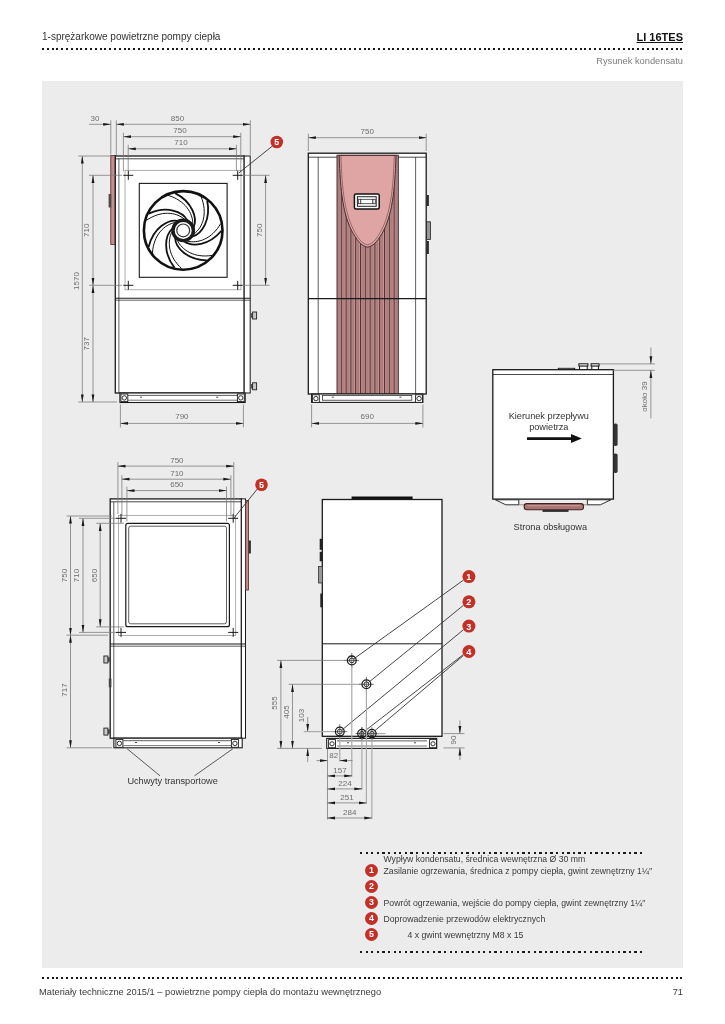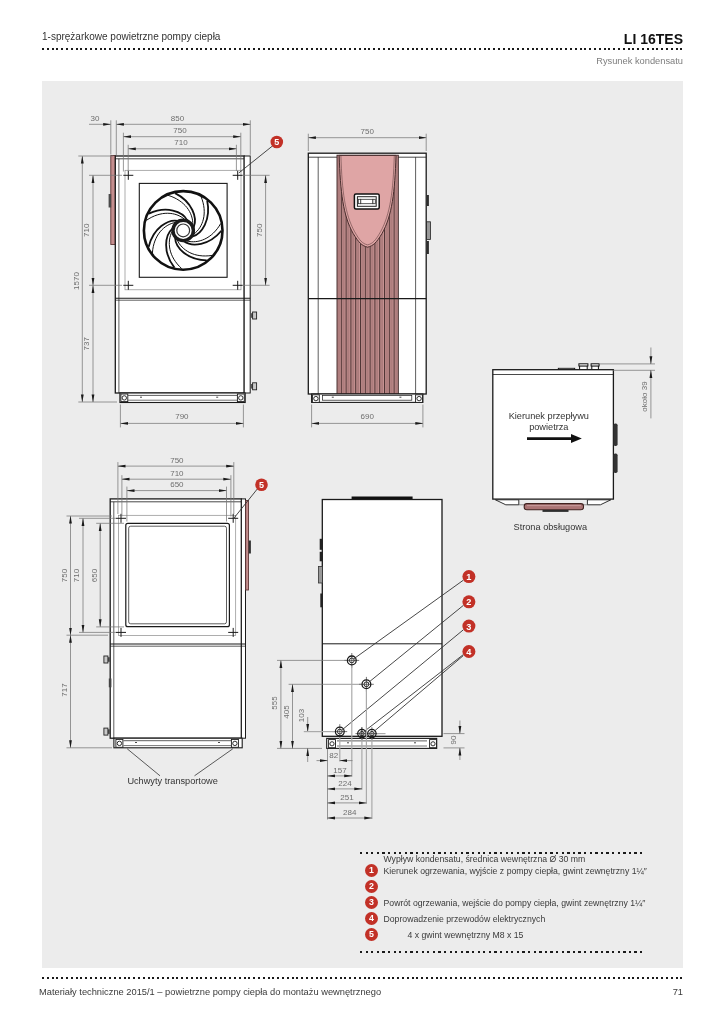--- a/index.html
+++ b/index.html
@@ -6,21 +6,21 @@
   body{width:725px;height:1024px;position:relative;font-family:"Liberation Sans",sans-serif;}
   .abs{position:absolute;}
   .dot{position:absolute;height:2px;background:repeating-linear-gradient(to right,#1a1a1a 0 1.9px,transparent 1.9px 4.8px);}
   .dotbig{position:absolute;height:2.4px;background:repeating-linear-gradient(to right,#1a1a1a 0 2.3px,transparent 2.3px 5.6px);}
 </style>
 </head>
 <body>
 
 <div class="abs" style="left:42px;top:31px;font-size:10px;color:#333;">1-sprężarkowe powietrzne pompy ciepła</div>
 
-<div class="abs" style="right:42px;top:31px;font-size:14px;font-weight:bold;color:#111;">LI 16TES</div>
+<div class="abs" style="right:42px;top:31px;font-size:11px;font-weight:bold;color:#111;text-decoration:underline;">LI 16TES</div>
 
 <div class="dot" style="left:42px;top:48px;width:641px;"></div>
 
 <div class="abs" style="right:42px;top:55.5px;font-size:9.3px;color:#7d7d7d;">Rysunek kondensatu</div>
 
 <div class="abs" style="left:42px;top:81px;width:641px;height:887px;background:#ececec;"></div>
 <svg class="abs" style="left:0;top:0;" width="725" height="1024" viewBox="0 0 725 1024">
 <defs>
 <marker id="ae" viewBox="0 0 8 4" refX="7.6" refY="2" markerWidth="8" markerHeight="4" markerUnits="userSpaceOnUse" orient="auto">
         <path d="M0,0.6 L8,2 L0,3.4 Z" fill="#1a1a1a"></path>
@@ -450,21 +450,21 @@
 <text x="345" y="785.9">224</text>
 <text x="347" y="799.9">251</text>
 <text x="349.8" y="815">284</text>
 </g>
 </g>
 </svg>
 
 <div class="dotbig" style="left:360px;top:852px;width:285px;"></div>
 
 <div class="abs" style="left:365px;top:864px;width:13px;height:13px;border-radius:50%;background:#c23127;color:#fff;font-size:8.8px;font-weight:bold;text-align:center;line-height:13.5px;">1</div>
-<div class="abs" style="left:383.5px;top:866px;font-size:8.7px;color:#3a3a3a;">Kierunek ogrzewania, wyjście z pompy ciepła, gwint zewnętrzny 1¼″</div>
+<div class="abs" style="left:383.5px;top:866px;font-size:8.7px;color:#3a3a3a;">Zasilanie ogrzewania, średnica z pompy ciepła, gwint zewnętrzny 1¼″</div>
 
 <div class="abs" style="left:365px;top:880px;width:13px;height:13px;border-radius:50%;background:#c23127;color:#fff;font-size:8.8px;font-weight:bold;text-align:center;line-height:13.5px;">2</div>
 <div class="abs" style="left:383.5px;top:854px;font-size:8.7px;color:#3a3a3a;">Wypływ kondensatu, średnica wewnętrzna Ø 30 mm</div>
 
 <div class="abs" style="left:365px;top:896px;width:13px;height:13px;border-radius:50%;background:#c23127;color:#fff;font-size:8.8px;font-weight:bold;text-align:center;line-height:13.5px;">3</div>
 <div class="abs" style="left:383.5px;top:898px;font-size:8.7px;color:#3a3a3a;">Powrót ogrzewania, wejście do pompy ciepła, gwint zewnętrzny 1¼″</div>
 
 <div class="abs" style="left:365px;top:912px;width:13px;height:13px;border-radius:50%;background:#c23127;color:#fff;font-size:8.8px;font-weight:bold;text-align:center;line-height:13.5px;">4</div>
 <div class="abs" style="left:383.5px;top:914px;font-size:8.7px;color:#3a3a3a;">Doprowadzenie przewodów elektrycznych</div>
 

